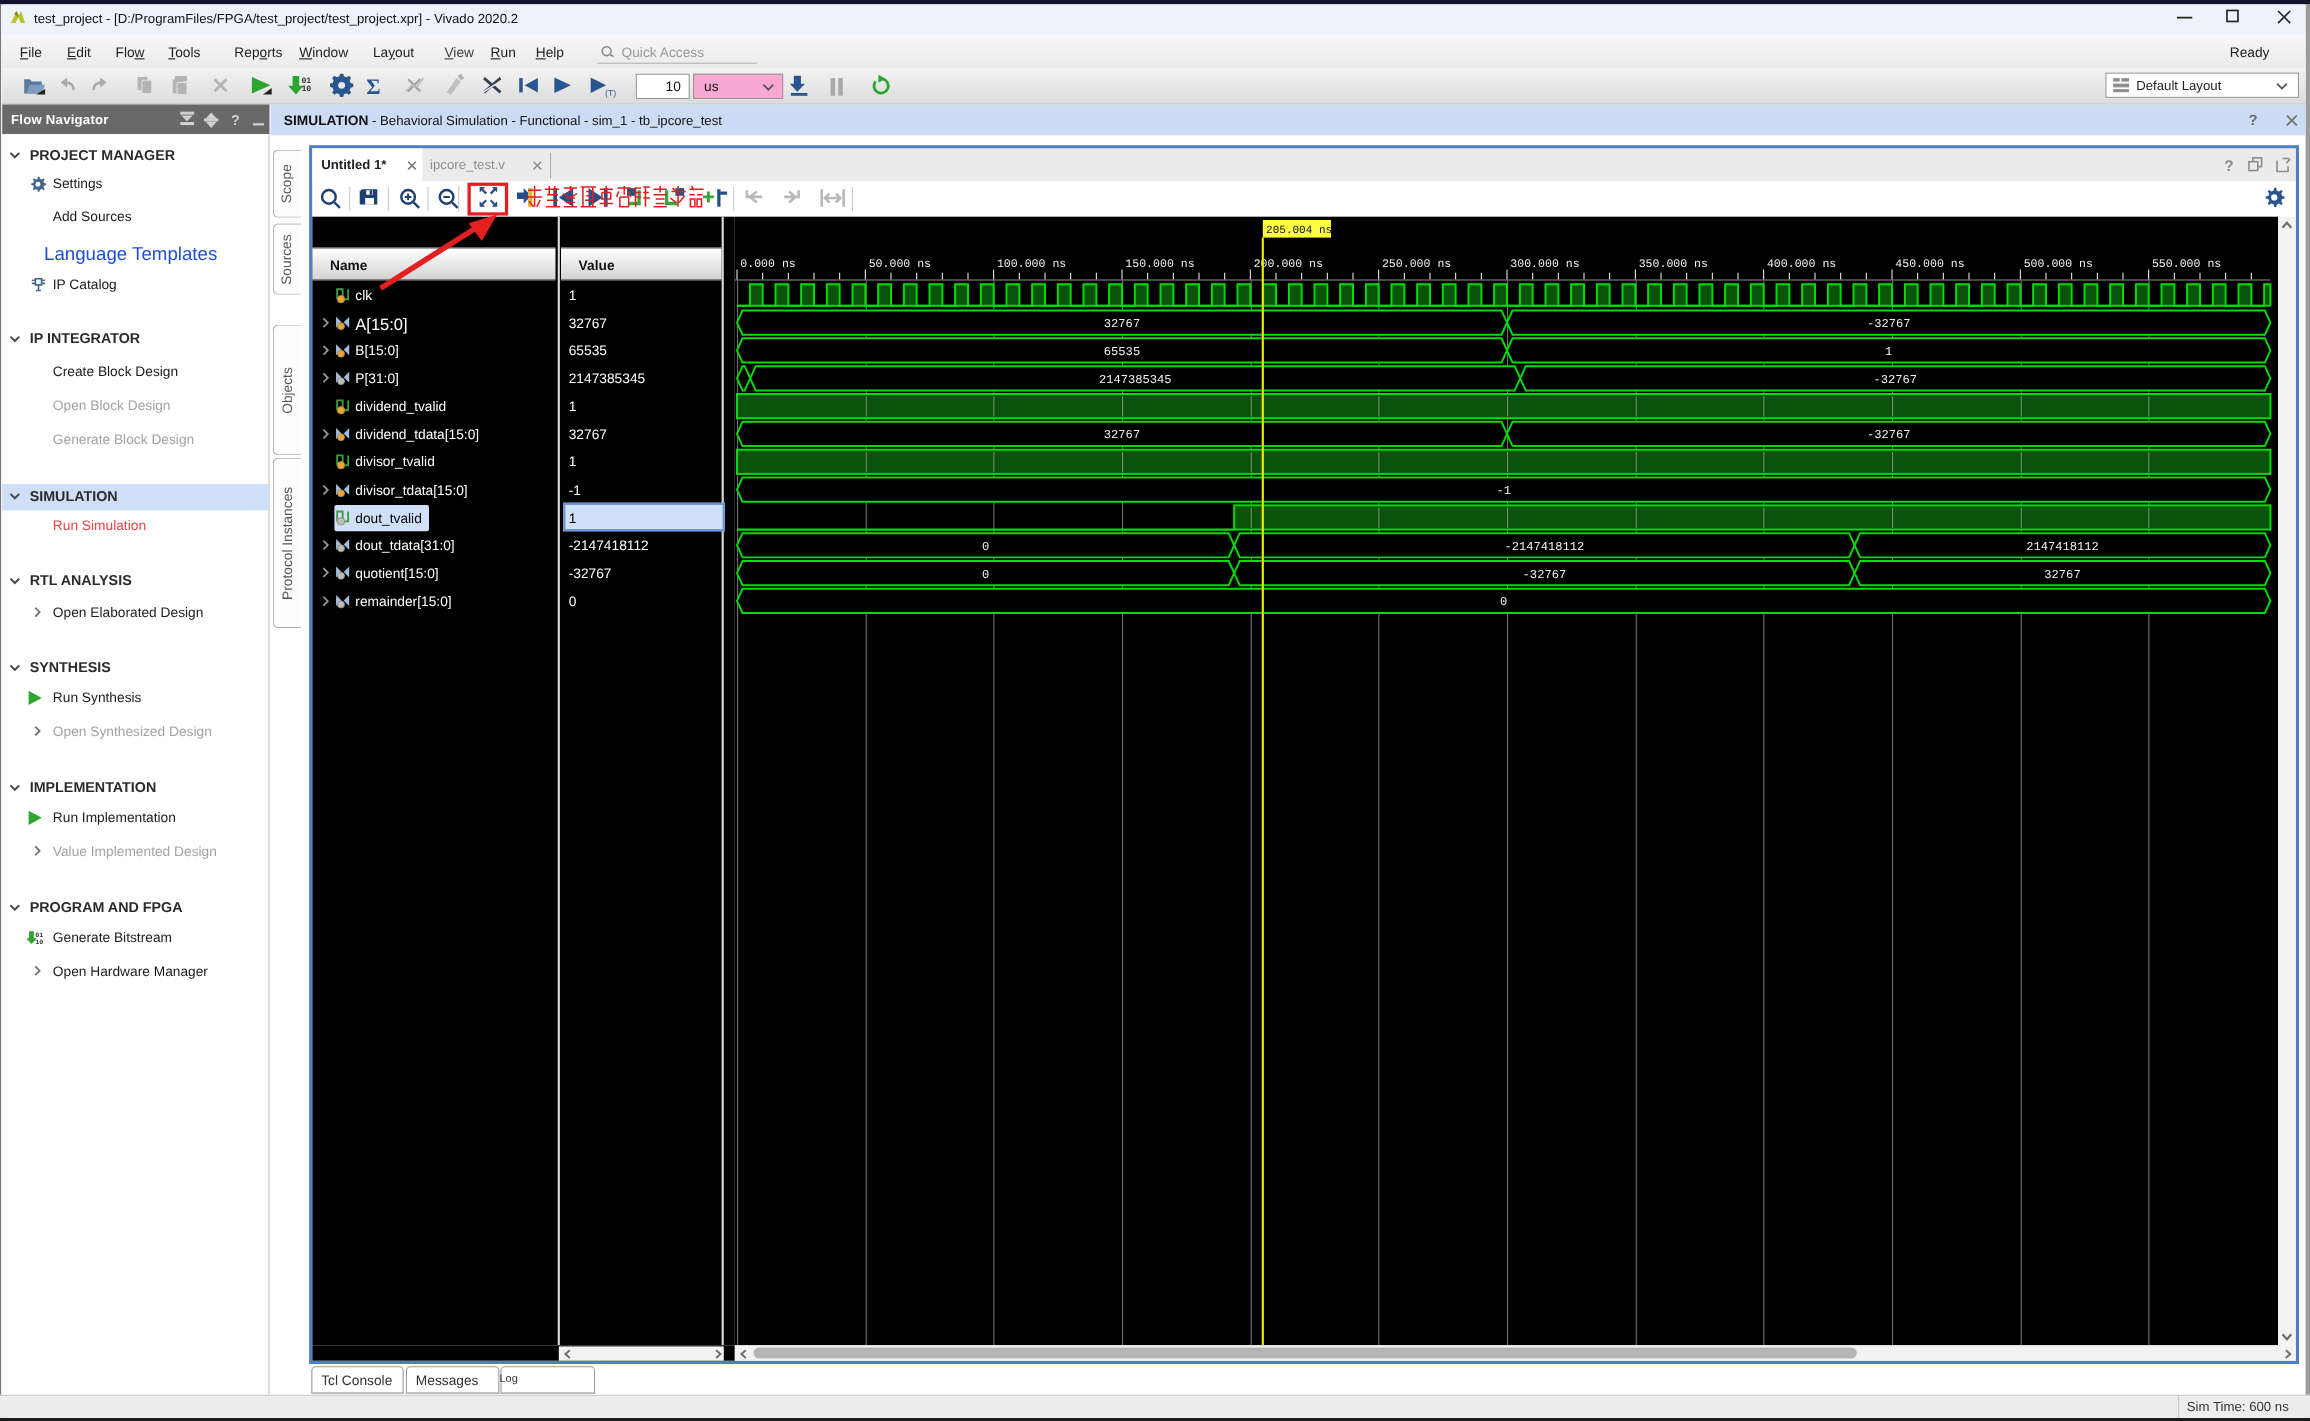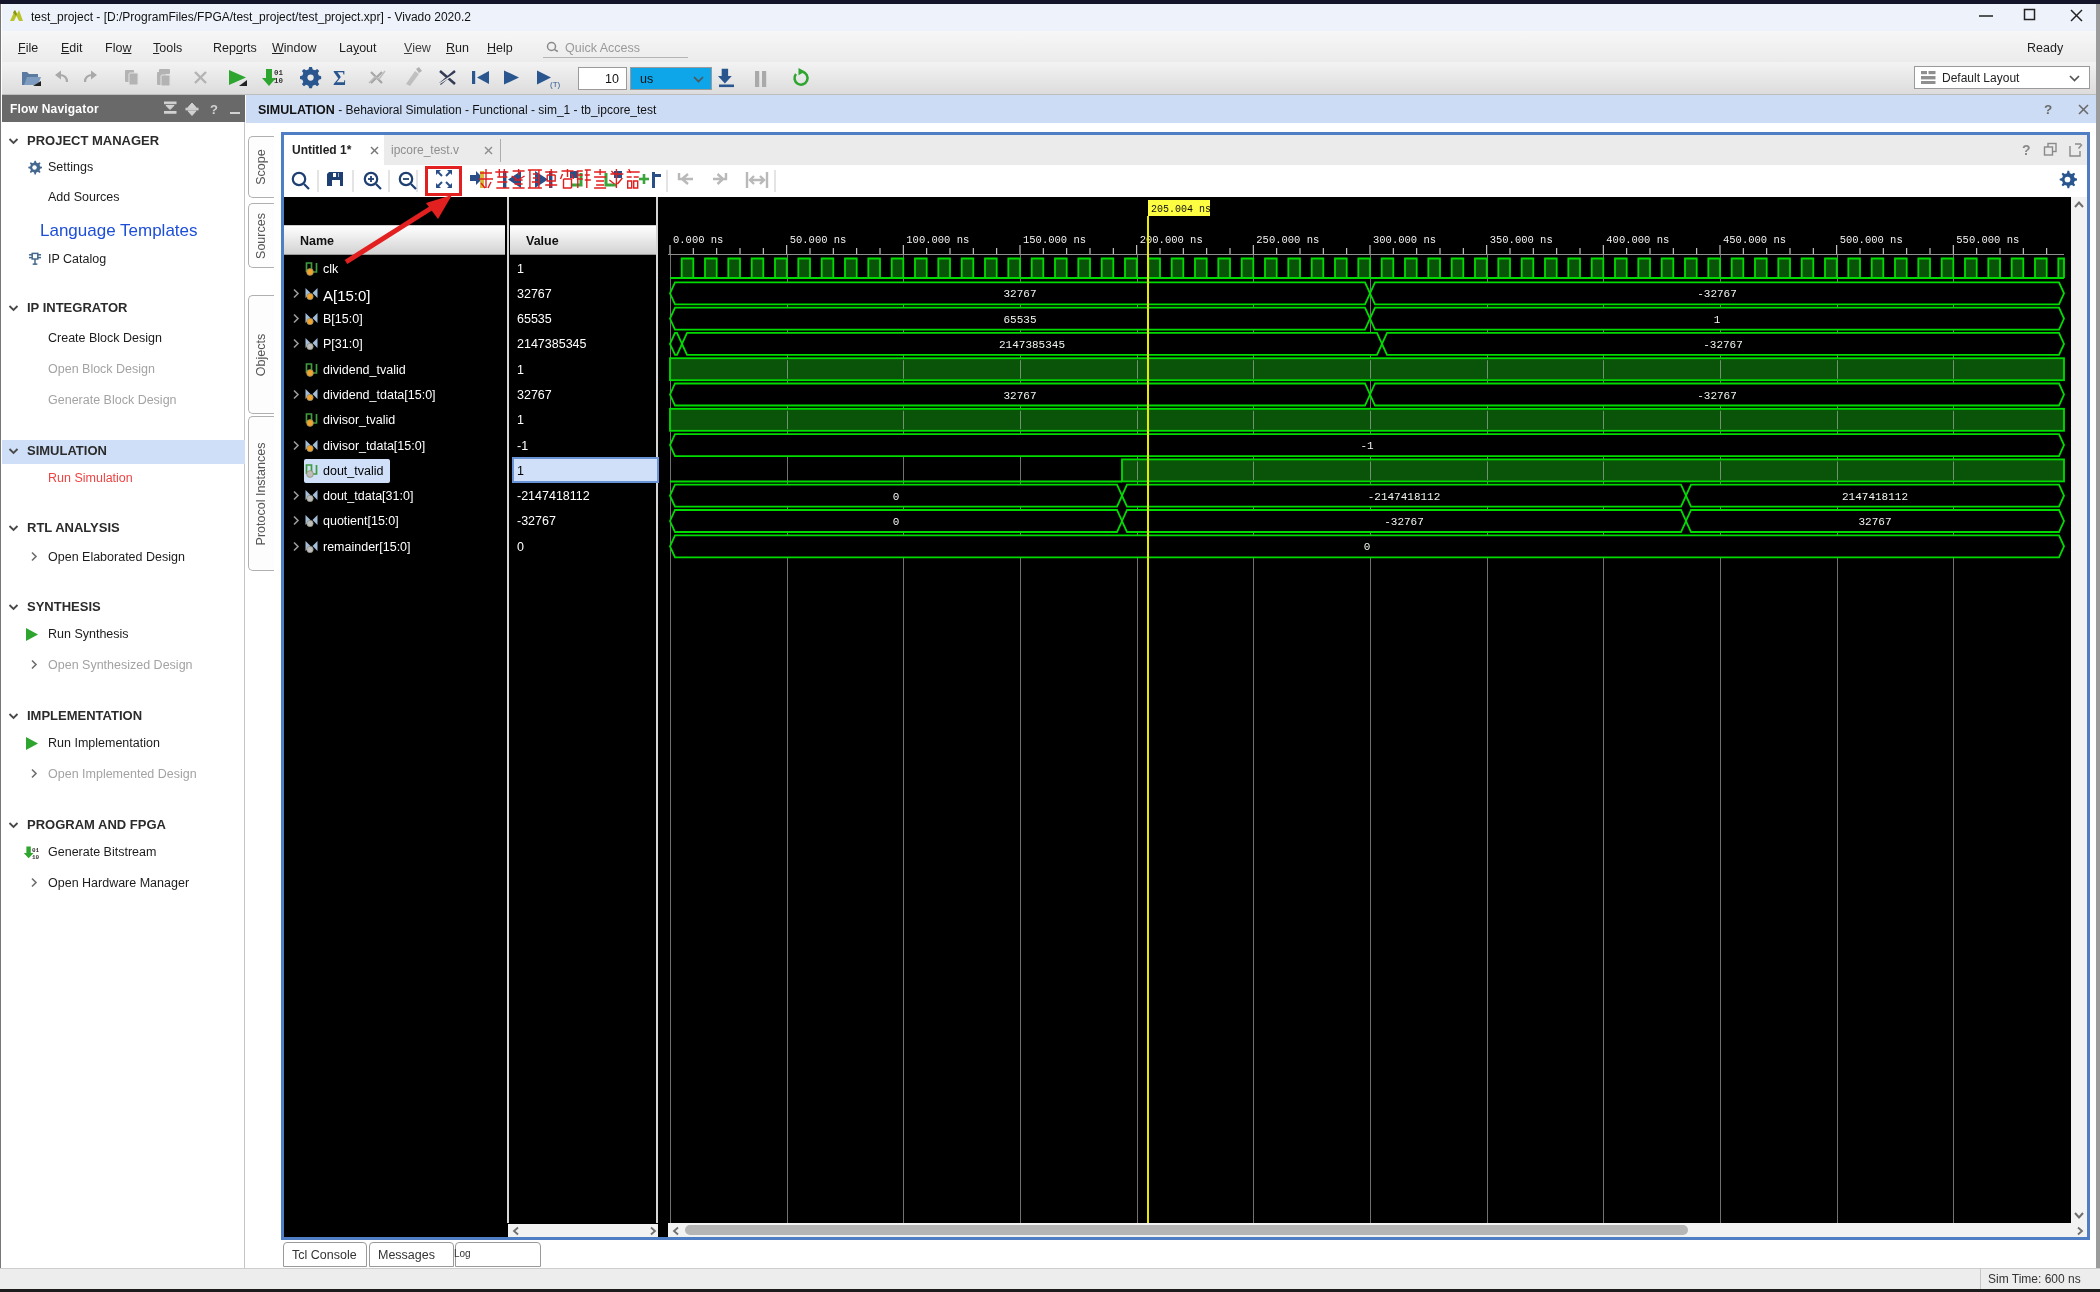--- a/index.html
+++ b/index.html
@@ -90,21 +90,21 @@
 </g>
 <g fill="#29568f">
  <rect x="472" y="7" width="3.2" height="13"></rect>
  <path d="M489 7 L477 13.5 L489 20 Z"></path>
  <path d="M504 6.5 L519 13.5 L504 20.5 Z"></path>
  <path d="M537 6.5 L551 13.5 L537 20.5 Z"></path>
 </g>
 <text x="550" y="23" font-size="8" fill="#29568f" font-family="Liberation Sans">(T)</text>
 </svg>
 <div class="a" style="left:578px;top:67px;width:49px;height:23px;background:#fff;border:1px solid #9a9a9a;font-size:12.5px;text-align:right;padding:4px 7px 0 0;color:#111">10</div>
-<div class="a" style="left:630px;top:67px;width:82px;height:23px;background:#0ea5e9;border:1px solid #9a9a9a;font-size:12.5px;padding:4px 0 0 9px;color:#111">us</div>
+<div class="a" style="left:630px;top:67px;width:82px;height:23px;background:#f9a8d4;border:1px solid #9a9a9a;font-size:12.5px;padding:4px 0 0 9px;color:#111">us</div>
 <svg class="a" style="left:692px;top:75px" width="13" height="9" viewBox="0 0 13 9">
     <path d="M2 2 L6.5 6.5 L11 2" fill="none" stroke="#555" stroke-width="1.7"></path>
   </svg>
 <svg class="a" style="left:718px;top:66px" width="100" height="26" viewBox="0 0 100 26">
 <g fill="#29568f">
       <path d="M4 3 l7 0 l0 8 l4 0 l-7.5 8 l-7.5 -8 l4 0 Z" transform="scale(0.92)"></path>
       <rect x="1" y="18.5" width="15" height="2.6"></rect>
     </g>
 <g fill="#a9a9a9">
       <rect x="37" y="5" width="4.2" height="16"></rect>
@@ -202,21 +202,21 @@
     <path d="M1 1 L13 7.5 L1 14 Z" fill="#2ea52e"></path>
   </svg>
 <div class="a" style="left:48px;top:658px;font-size:12.5px;color:#a3a3a3">Open Synthesized Design</div>
 <svg class="a" style="left:30px;top:659px" width="8" height="11" viewBox="0 0 8 11">
     <path d="M2 1.5 L6 5.5 L2 9.5" fill="none" stroke="#6e6e6e" stroke-width="1.6"></path>
   </svg>
 <div class="a" style="left:48px;top:736px;font-size:12.5px;color:#1c1c1c">Run Implementation</div>
 <svg class="a" style="left:25px;top:736px" width="14" height="15" viewBox="0 0 14 15">
     <path d="M1 1 L13 7.5 L1 14 Z" fill="#2ea52e"></path>
   </svg>
-<div class="a" style="left:48px;top:767px;font-size:12.5px;color:#a3a3a3">Open Implemented Design</div>
+<div class="a" style="left:48px;top:767px;font-size:12.5px;color:#a3a3a3">Value Implemented Design</div>
 <svg class="a" style="left:30px;top:768px" width="8" height="11" viewBox="0 0 8 11">
     <path d="M2 1.5 L6 5.5 L2 9.5" fill="none" stroke="#6e6e6e" stroke-width="1.6"></path>
   </svg>
 <div class="a" style="left:48px;top:845px;font-size:12.5px;color:#1c1c1c">Generate Bitstream</div>
 <svg class="a" style="left:24px;top:845px" width="17" height="16" viewBox="0 0 17 16">
     <path d="M2 1 l5.5 0 l0 8 l3.5 0 l-6.2 6.5 l-6.2 -6.5 l3.4 0 Z" fill="#2ea52e" transform="scale(0.8) translate(1,1)"></path>
     <text x="8" y="6.5" font-size="6" font-weight="bold" fill="#333" font-family="Liberation Mono">01</text>
     <text x="8" y="13.5" font-size="6" font-weight="bold" fill="#333" font-family="Liberation Mono">10</text>
   </svg>
 <div class="a" style="left:48px;top:876px;font-size:12.5px;color:#1c1c1c">Open Hardware Manager</div>

